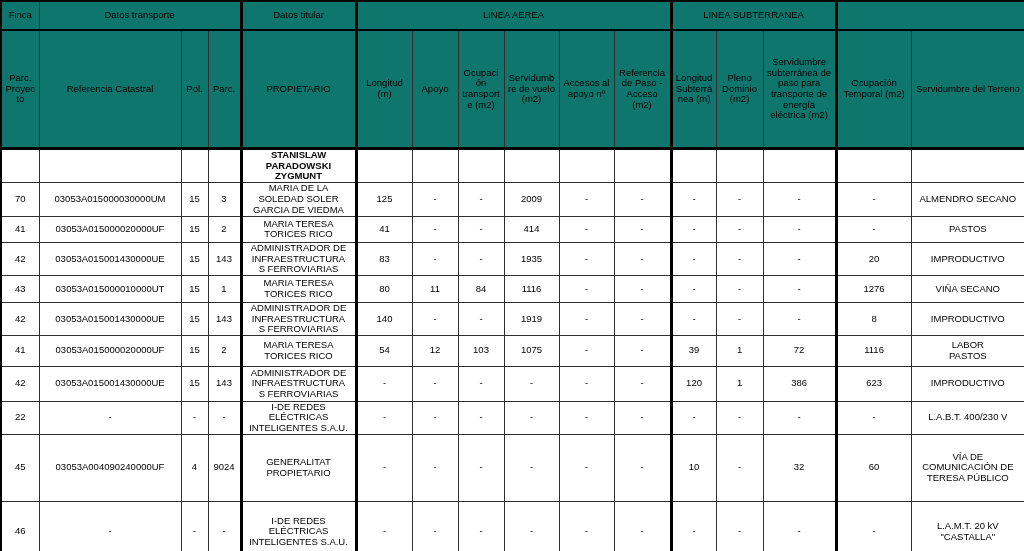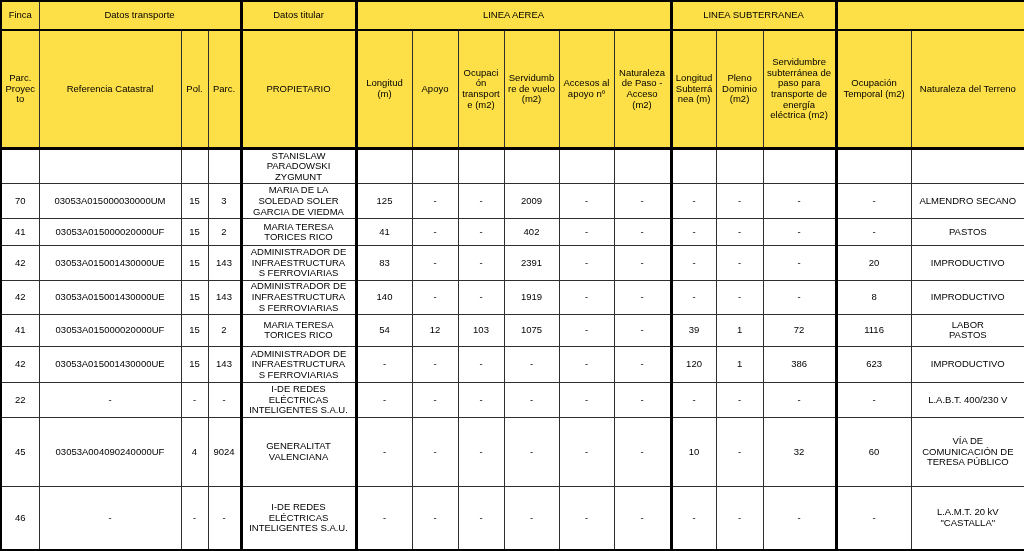--- a/index.html
+++ b/index.html
@@ -25,21 +25,21 @@
     padding: 0 3px;
     overflow: hidden;
     white-space: pre-line;
     overflow-wrap: break-word;
     word-break: break-word;
     font-size: 9.5px;
     line-height: 1.12;
     color: #000;
   }
   thead th {
-    background: #fde047;
+    background: #0f766e;
     font-weight: normal;
   }
   tr.group-row th { border-bottom: 2px solid #000; height: 27px; }
   tr.col-row th   { border-bottom: 3px solid #000; height: 116px; }
   .thick-left  { border-left: 3px solid #000 !important; }
   td { background: #ffffff; }
 </style>
 </head>
 <body>
 
@@ -75,30 +75,30 @@
         <th>Parc. Proyecto</th>
         <th>Referencia Catastral</th>
         <th>Pol.</th>
         <th>Parc.</th>
         <th class="thick-left">PROPIETARIO</th>
         <th class="thick-left">Longitud (m)</th>
         <th>Apoyo</th>
         <th>Ocupación transporte (m2)</th>
         <th>Servidumbre de vuelo (m2)</th>
         <th>Accesos al apoyo nº</th>
-        <th>Naturaleza de Paso - Acceso (m2)</th>
+        <th>Referencia de Paso - Acceso (m2)</th>
         <th class="thick-left">Longitud Subterránea (m)</th>
         <th>Pleno Dominio (m2)</th>
         <th>Servidumbre subterránea de paso para transporte de energía eléctrica (m2)</th>
         <th class="thick-left">Ocupación Temporal (m2)</th>
-        <th>Naturaleza del Terreno</th>
+        <th>Servidumbre del Terreno</th>
       </tr>
   </thead>
   <tbody id="tbody">
-      <tr style="height: 30px;">
+      <tr style="height: 30px; font-weight: bold;">
         <td></td>
         <td></td>
         <td></td>
         <td></td>
         <td class="thick-left">STANISLAW
 PARADOWSKI
 ZYGMUNT</td>
         <td class="thick-left"></td>
         <td></td>
         <td></td>
@@ -134,48 +134,67 @@
       <tr style="height: 26px;">
         <td>41</td>
         <td>03053A015000020000UF</td>
         <td>15</td>
         <td>2</td>
         <td class="thick-left">MARIA TERESA
 TORICES RICO</td>
         <td class="thick-left">41</td>
         <td>-</td>
         <td>-</td>
-        <td>402</td>
+        <td>414</td>
         <td>-</td>
         <td>-</td>
         <td class="thick-left">-</td>
         <td>-</td>
         <td>-</td>
         <td class="thick-left">-</td>
         <td>PASTOS</td>
       </tr>
       <tr style="height: 33px;">
         <td>42</td>
         <td>03053A015001430000UE</td>
         <td>15</td>
         <td>143</td>
         <td class="thick-left">ADMINISTRADOR DE
 INFRAESTRUCTURA
 S FERROVIARIAS</td>
         <td class="thick-left">83</td>
         <td>-</td>
         <td>-</td>
-        <td>2391</td>
+        <td>1935</td>
         <td>-</td>
         <td>-</td>
         <td class="thick-left">-</td>
         <td>-</td>
         <td>-</td>
         <td class="thick-left">20</td>
         <td>IMPRODUCTIVO</td>
+      </tr>
+      <tr style="height: 27px;">
+        <td>43</td>
+        <td>03053A015000010000UT</td>
+        <td>15</td>
+        <td>1</td>
+        <td class="thick-left">MARIA TERESA
+TORICES RICO</td>
+        <td class="thick-left">80</td>
+        <td>11</td>
+        <td>84</td>
+        <td>1116</td>
+        <td>-</td>
+        <td>-</td>
+        <td class="thick-left">-</td>
+        <td>-</td>
+        <td>-</td>
+        <td class="thick-left">1276</td>
+        <td>VIÑA SECANO</td>
       </tr>
       <tr style="height: 31px;">
         <td>42</td>
         <td>03053A015001430000UE</td>
         <td>15</td>
         <td>143</td>
         <td class="thick-left">ADMINISTRADOR DE
 INFRAESTRUCTURA
 S FERROVIARIAS</td>
         <td class="thick-left">140</td>
@@ -249,21 +268,21 @@
         <td>-</td>
         <td class="thick-left">-</td>
         <td>L.A.B.T. 400/230 V</td>
       </tr>
       <tr style="height: 67px;">
         <td>45</td>
         <td>03053A004090240000UF</td>
         <td>4</td>
         <td>9024</td>
         <td class="thick-left">GENERALITAT
-VALENCIANA</td>
+PROPIETARIO</td>
         <td class="thick-left">-</td>
         <td>-</td>
         <td>-</td>
         <td>-</td>
         <td>-</td>
         <td>-</td>
         <td class="thick-left">10</td>
         <td>-</td>
         <td>32</td>
         <td class="thick-left">60</td>

